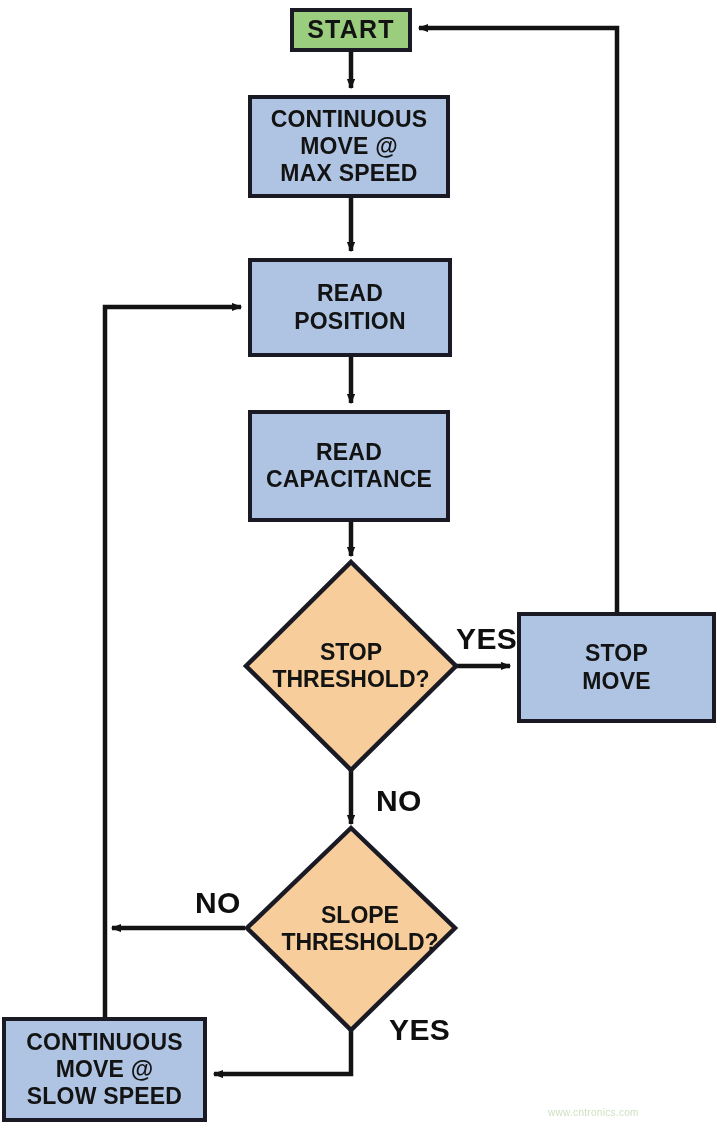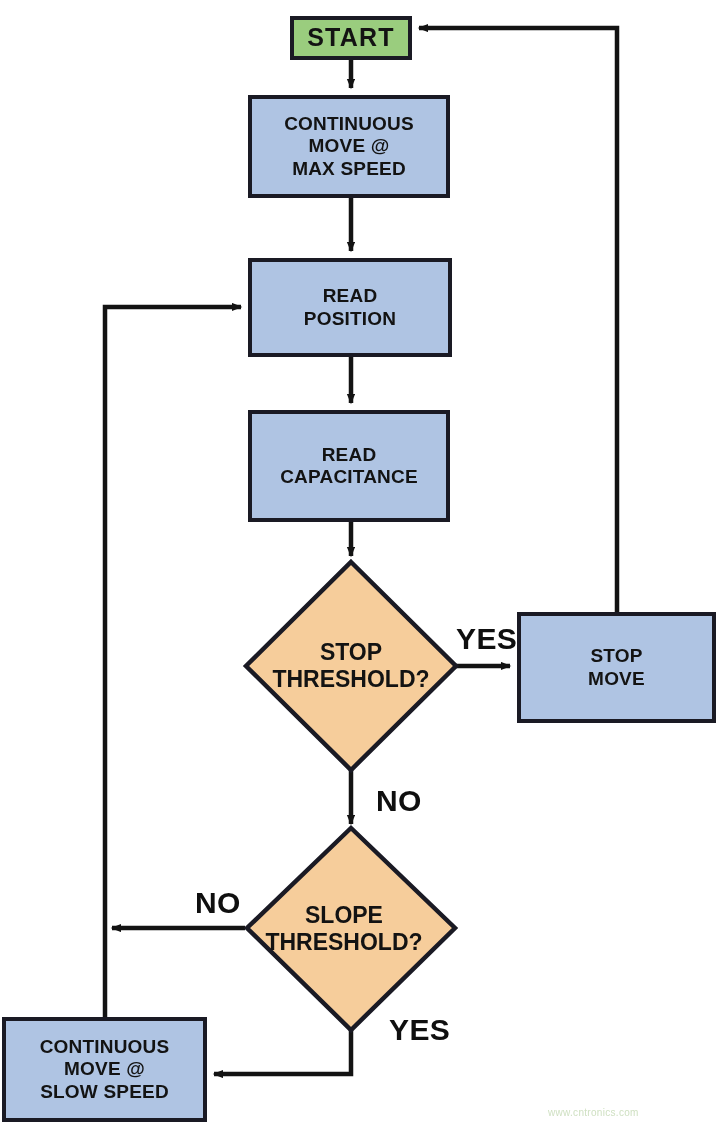--- a/index.html
+++ b/index.html
@@ -40,21 +40,21 @@
   .node-rect {
     border: 4px solid #1a1a24;
   }
   .node-start {
     background: #9ACD7E;
     font-size: 25px;
     letter-spacing: 1.2px;
   }
   .node-process {
     background: #AFC4E3;
-    font-size: 19px;
+    font-size: 23px;
   }
   .node-label-text {
     white-space: pre-line;
     display: block;
   }
   .diamond-label {
     position: absolute;
     display: flex;
     align-items: center;
     justify-content: center;
@@ -118,21 +118,21 @@
 
       <path d="M105,1017 L105,930"></path>
     </g>
 
     <g stroke="#1a1a24" stroke-width="4.5" stroke-linejoin="miter">
       <polygon points="351,562 456,666 351,770 246,666" fill="#F6CD9B"></polygon>
       <polygon points="351,828 455,928 351,1030 247,928" fill="#F6CD9B"></polygon>
     </g>
   </svg>
 
-  <div class="node node-rect node-start" style="left:290px; top:16px; width:122px; height:44px;">
+  <div class="node node-rect node-start" style="left:290px; top:8px; width:122px; height:44px;">
     <span class="node-label-text">START</span>
   </div>
 
   <div class="node node-rect node-process" style="left:248px; top:95px; width:202px; height:103px;">
     <span class="node-label-text">CONTINUOUS
 MOVE @
 MAX SPEED</span>
   </div>
 
   <div class="node node-rect node-process" style="left:248px; top:258px; width:204px; height:99px;">
@@ -148,21 +148,21 @@
   <div class="diamond-label" style="left:246px; top:612px; width:210px; height:108px;">
     <span>STOP
 THRESHOLD?</span>
   </div>
 
   <div class="node node-rect node-process" style="left:517px; top:612px; width:199px; height:111px;">
     <span class="node-label-text">STOP
 MOVE</span>
   </div>
 
-  <div class="diamond-label" style="left:240px; top:876px; width:208px; height:106px;">
+  <div class="diamond-label" style="left:256px; top:876px; width:208px; height:106px;">
     <span>SLOPE
 THRESHOLD?</span>
   </div>
 
   <div class="node node-rect node-process" style="left:2px; top:1017px; width:205px; height:105px;">
     <span class="node-label-text">CONTINUOUS
 MOVE @
 SLOW SPEED</span>
   </div>
 

